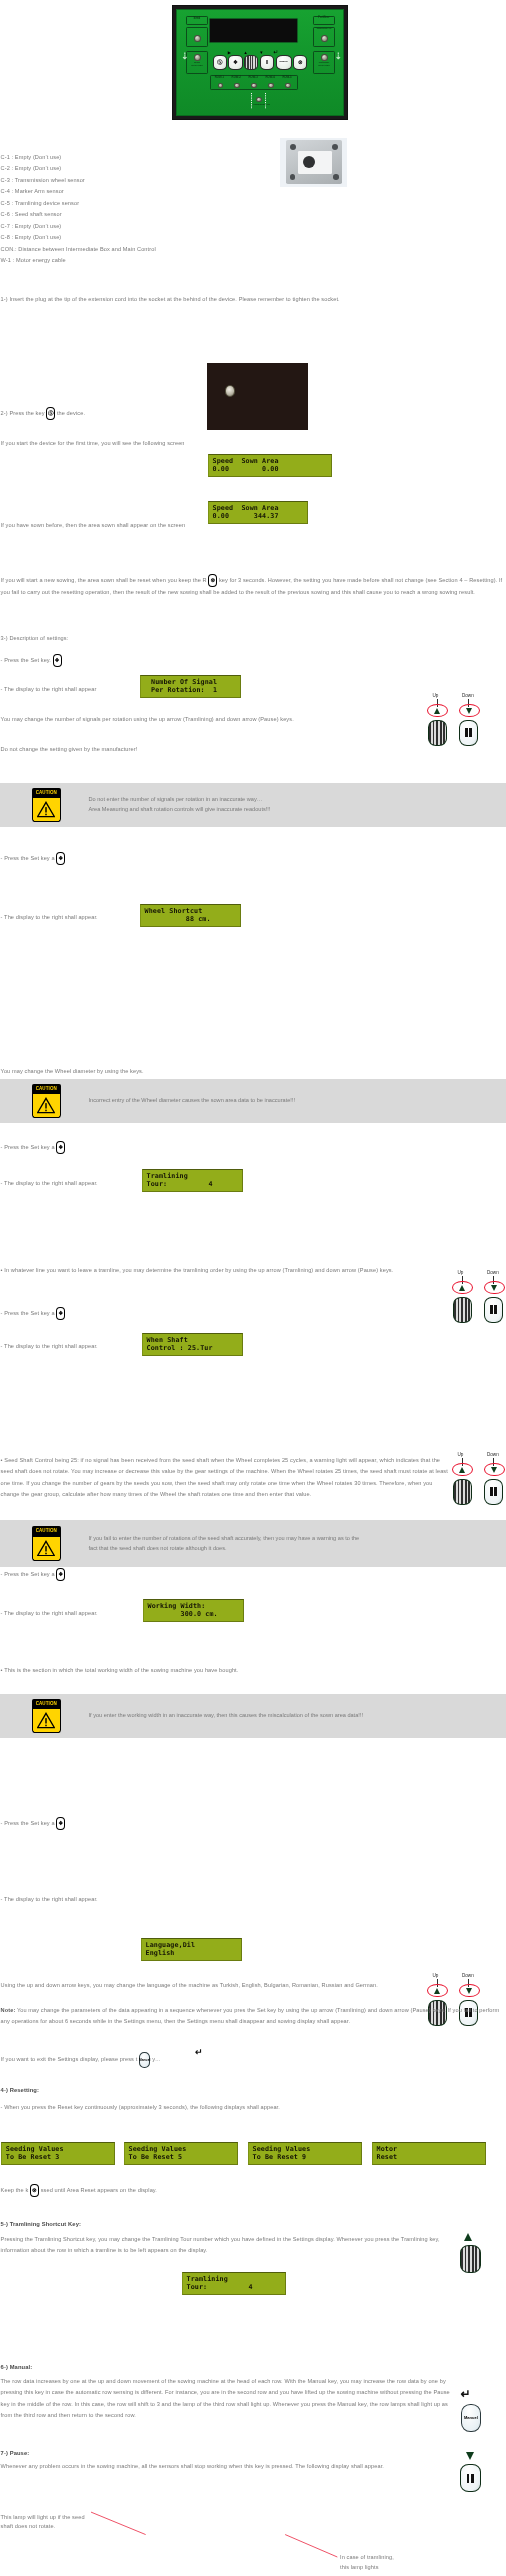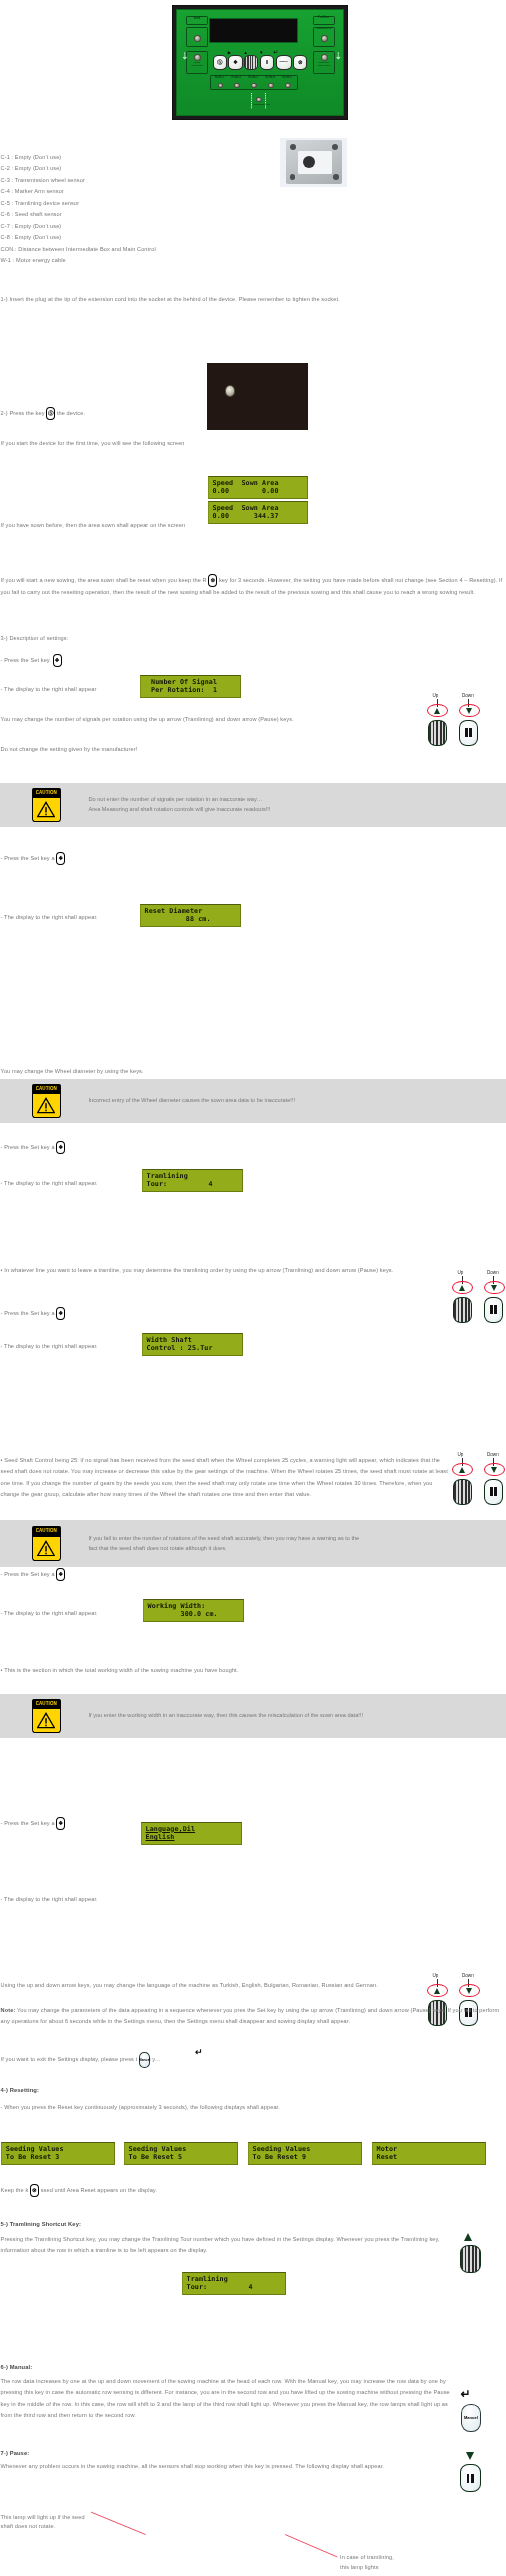--- a/index.html
+++ b/index.html
@@ -269,21 +269,21 @@
   </div>
 
   <div class="abs para" style="left:0.6px; top:407px; width:243px;">
     <span>2-) Press the key</span>
     <span class="inline-key">Ⓢ</span>
     <span>the device.</span>
   </div>
 
   <div class="abs para" style="left:0.6px; top:438px; width:304px;">If you start the device for the first time, you will see the following screen</div>
 
-  <div class="abs lcd" style="left:208px; top:476px; width:100px;"><span>Speed  Sown Area</span>
+  <div class="abs lcd" style="left:208px; top:454px; width:124px;"><span>Speed  Sown Area</span>
 <span>0.00        0.00</span></div>
 
   <div class="abs para" style="left:0.6px; top:520px; width:304px;">If you have sown before, then the area sown shall appear on the screen</div>
 
   <div class="abs lcd" style="left:208px; top:501px; width:100px; top:501px;"></div>
 
   <div class="abs lcd" style="left:208px; top:501px; width:100px;"><span>Speed  Sown Area</span>
 <span>0.00      344.37</span></div>
 
   <div class="abs para" style="left:0.6px; top:574px; width:504px;">
@@ -346,21 +346,21 @@
   </div>
 
   <div class="abs para" style="left:0.6px; top:852px; width:243px;">
     <span>- Press the Set key a</span>
     <span class="inline-key">❖</span>
   </div>
 
   <div class="abs para" style="left:0.6px; top:912px; width:140px;">
     <span>- The display to the right shall appear.</span>
   </div>
-  <div class="abs lcd" style="left:140px; top:904px; width:101px;"><span>Reset Diameter</span>
+  <div class="abs lcd" style="left:140px; top:904px; width:101px;"><span>Wheel Shortcut</span>
 <span>          88 cm.</span></div>
 
   <div class="abs para" style="left:0.6px; top:1067px; width:304px; top:1066px;">You may change the Wheel diameter by using the keys.</div>
 
   <div class="abs caution-strip" style="left:0; top:1079px; height:44px;">
     <div class="caution-badge">
       <div class="caution-head">CAUTION</div>
       <div class="caution-body">
         <svg width="18" height="16.4" viewBox="0 0 30 27">
           <polygon points="15,2 29,26 1,26" fill="none" stroke="#000" stroke-width="2.2"></polygon>
@@ -408,21 +408,21 @@
   </div>
 
   <div class="abs para" style="left:0.6px; top:1307px; width:243px;">
     <span>- Press the Set key a</span>
     <span class="inline-key">❖</span>
   </div>
 
   <div class="abs para" style="left:0.6px; top:1341px; width:140px;">
     <span>- The display to the right shall appear.</span>
   </div>
-  <div class="abs lcd" style="left:142px; top:1333px; width:101px;"><span>Width Shaft</span>
+  <div class="abs lcd" style="left:142px; top:1333px; width:101px;"><span>When Shaft</span>
 <span>Control : 25.Tur</span></div>
 
   <div class="abs para" style="left:0.6px; top:1455px; width:449px;">• Seed Shaft Control being 25: if no signal has been received from the seed shaft when the Wheel completes 25 cycles, a warning light will appear, which indicates that the seed shaft does not rotate. You may increase or decrease this value by the gear settings of the machine. When the Wheel rotates 25 times, the seed shaft must rotate at least one time. If you change the number of gears by the seeds you sow, then the seed shaft may only rotate one time when the Wheel rotates 30 times. Therefore, when you change the gear group, calculate after how many times of the Wheel the shaft rotates one time and then enter that value.</div>
 
   <div class="abs updown" style="left:449px; top:1451px; height:58px;">
     <div class="ud-lbl" style="left:8.5px; top:0;">Up</div>
     <div class="ud-lbl" style="left:38px; top:0;">Down</div>
     <div class="ud-stem" style="left:12.7px; top:6.7px; height:8.5px;"></div>
     <div class="ud-stem" style="left:44px; top:6.7px; height:8.5px;"></div>
     <div class="ud-ellipse" style="left:3px; top:12px;">
@@ -487,21 +487,21 @@
   </div>
 
   <div class="abs para" style="left:0.6px; top:1817px; width:243px;">
     <span>- Press the Set key a</span>
     <span class="inline-key">❖</span>
   </div>
 
   <div class="abs para" style="left:0.6px; top:1894px; width:140px;">
     <span>- The display to the right shall appear.</span>
   </div>
-  <div class="abs lcd" style="left:141px; top:1822px; width:101px;text-decoration:underline;"><span>Language,Dil</span>
+  <div class="abs lcd" style="left:141px; top:1938px; width:101px;"><span>Language,Dil</span>
 <span>English</span></div>
 
   <div class="abs para" style="left:0.6px; top:1980px; width:413px;">Using the up and down arrow keys, you may change the language of the machine as Turkish, English, Bulgarian, Romanian, Russian and German.</div>
 
   <div class="abs updown" style="left:424px; top:1972px; height:58px;">
     <div class="ud-lbl" style="left:8.5px; top:0;">Up</div>
     <div class="ud-lbl" style="left:38px; top:0;">Down</div>
     <div class="ud-stem" style="left:12.7px; top:6.7px; height:8.5px;"></div>
     <div class="ud-stem" style="left:44px; top:6.7px; height:8.5px;"></div>
     <div class="ud-ellipse" style="left:3px; top:12px;">

